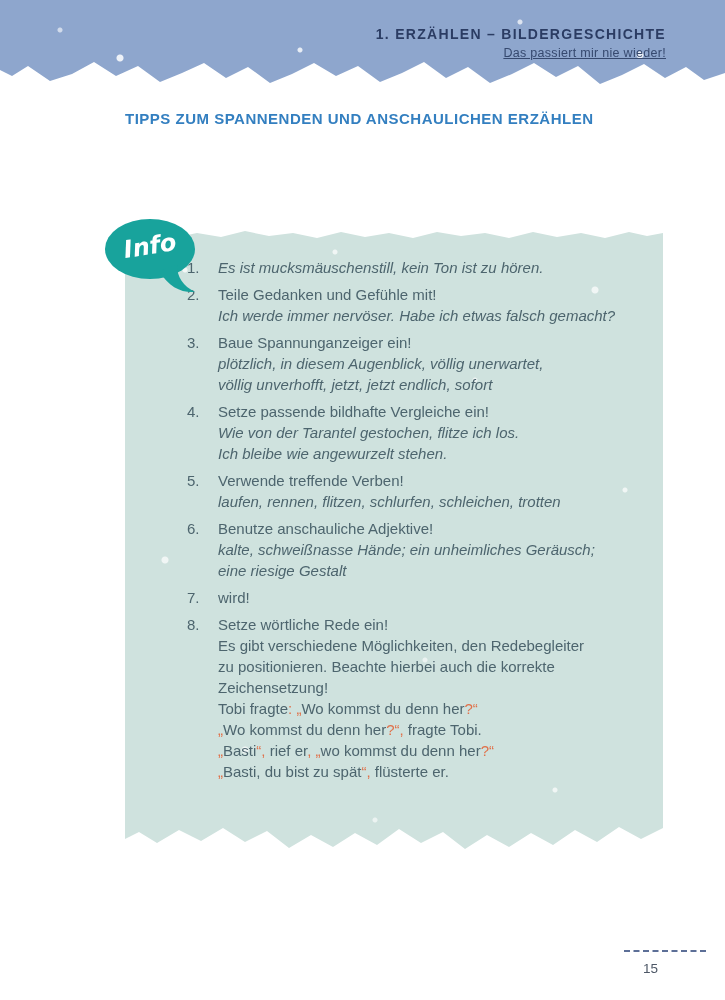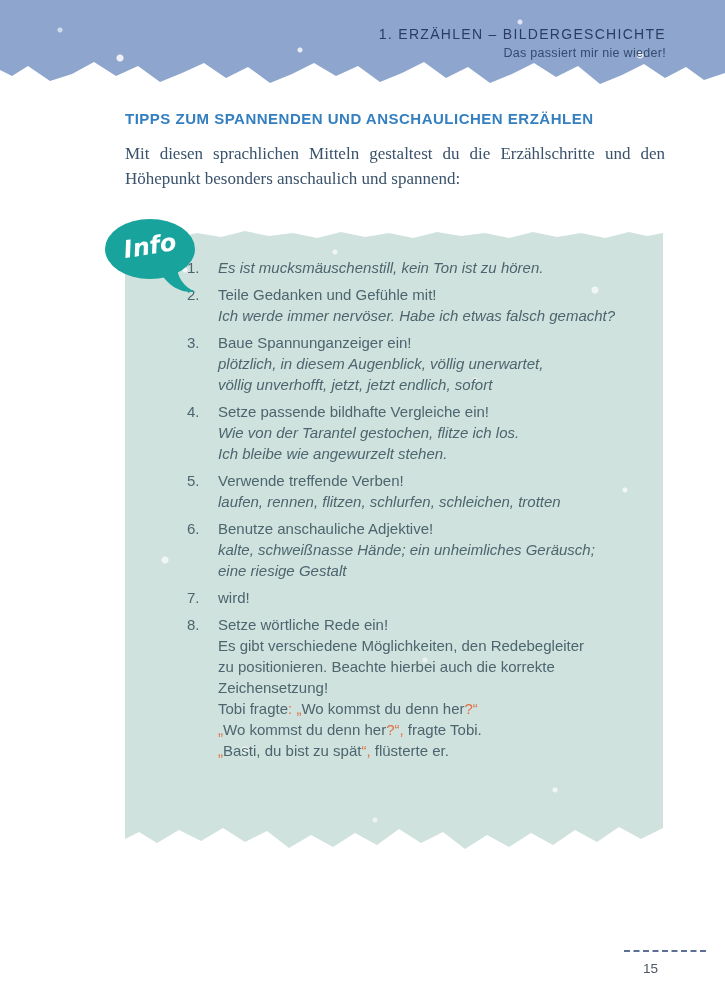--- a/index.html
+++ b/index.html
@@ -13,22 +13,22 @@
           radial-gradient(circle at 300px 50px, rgba(255,255,255,.8) 0 2px, transparent 3px),
           radial-gradient(circle at 520px 22px, rgba(255,255,255,.7) 0 2px, transparent 3px),
           radial-gradient(circle at 640px 55px, rgba(255,255,255,.8) 0 3px, transparent 4px),
           radial-gradient(circle at 60px 30px, rgba(255,255,255,.6) 0 2px, transparent 3px);
         clip-path:polygon(0 0,725px 0,725px 73px,704px 80px,686px 67px,665px 78px,644px 64px,
           622px 75px,600px 84px,578px 66px,556px 77px,534px 63px,512px 74px,490px 83px,468px 67px,
           446px 78px,424px 62px,402px 73px,380px 82px,358px 66px,336px 76px,314px 63px,292px 74px,
           270px 83px,248px 67px,226px 78px,204px 63px,182px 73px,160px 82px,138px 66px,116px 76px,
           94px 62px,72px 74px,50px 81px,28px 66px,12px 76px,0 70px);}
   .band-text{position:absolute;top:26px;right:59px;text-align:right;}
-  .band-title{font-size:14px;font-weight:400;letter-spacing:1.3px;color:#2b3c63;}
-  .band-subtitle{font-size:12.5px;color:#36496f;margin-top:4px;letter-spacing:.3px;}
+  .band-title{font-size:14px;font-weight:700;letter-spacing:1.3px;color:#2b3c63;}
+  .band-subtitle{font-size:12.5px;color:#36496f;margin-top:4px;letter-spacing:.3px;text-decoration:underline;}
 
   
   .heading{position:absolute;left:125px;top:110px;margin:0;font-size:15px;font-weight:700;
            letter-spacing:.5px;color:#337fc0;}
   .intro{position:absolute;left:125px;top:141px;width:540px;margin:0;
          font-family:"Liberation Serif", serif;font-size:17px;line-height:25px;
          color:#3a526b;text-align:justify;}
 
   
   .info-badge{position:absolute;left:103px;top:217px;width:100px;height:80px;z-index:3;}
@@ -79,21 +79,20 @@
 
   <header class="band">
     <div class="band-text">
       <div class="band-title">1. ERZÄHLEN – BILDERGESCHICHTE</div>
       <div class="band-subtitle">Das passiert mir nie wieder!</div>
     </div>
   </header>
 
   <h1 class="heading">TIPPS ZUM SPANNENDEN UND ANSCHAULICHEN ERZÄHLEN</h1>
 
-  <p class="intro">Mit diesen sprachlichen Mitteln gestaltest du die Erzählschritte und den Höhepunkt besonders anschaulich und spannend:</p>
 
   <div class="info-badge">
     <svg width="100" height="80" viewBox="0 0 100 80">
       <ellipse cx="47" cy="32" rx="45" ry="30" fill="#18a39c"></ellipse>
       <path d="M56 54 C66 70 78 76 92 75 C80 69 74 60 74 48 Z" fill="#18a39c"></path>
     </svg>
     <span class="info-label">Info</span>
   </div>
 
   <section class="info-box">
@@ -143,20 +142,21 @@
       </li>
 
       <li>
         <span class="num">8.</span>
         <div class="lead">Setze wörtliche Rede ein!</div>
         <div class="lead">Es gibt verschiedene Möglichkeiten, den Redebegleiter</div>
         <div class="lead">zu positionieren. Beachte hierbei auch die korrekte</div>
         <div class="lead">Zeichensetzung!</div>
         <div class="lead"><span>Tobi fragte</span><span class="accent">: „</span><span>Wo kommst du denn her</span><span class="accent">?“</span></div>
         <div class="lead"><span class="accent">„</span><span>Wo kommst du denn her</span><span class="accent">?“, </span><span>fragte Tobi.</span></div>
+        <div class="lead"><span class="accent">„</span><span>Basti</span><span class="accent">“, </span><span>rief er</span><span class="accent">, „</span><span>wo kommst du denn her</span><span class="accent">?“</span></div>
         <div class="lead"><span class="accent">„</span><span>Basti, du bist zu spät</span><span class="accent">“, </span><span>flüsterte er.</span></div>
       </li>
 
     </ol>
   </section>
 
   <div class="dashes"></div>
   <div class="pagenum">15</div>
 
 </div>

